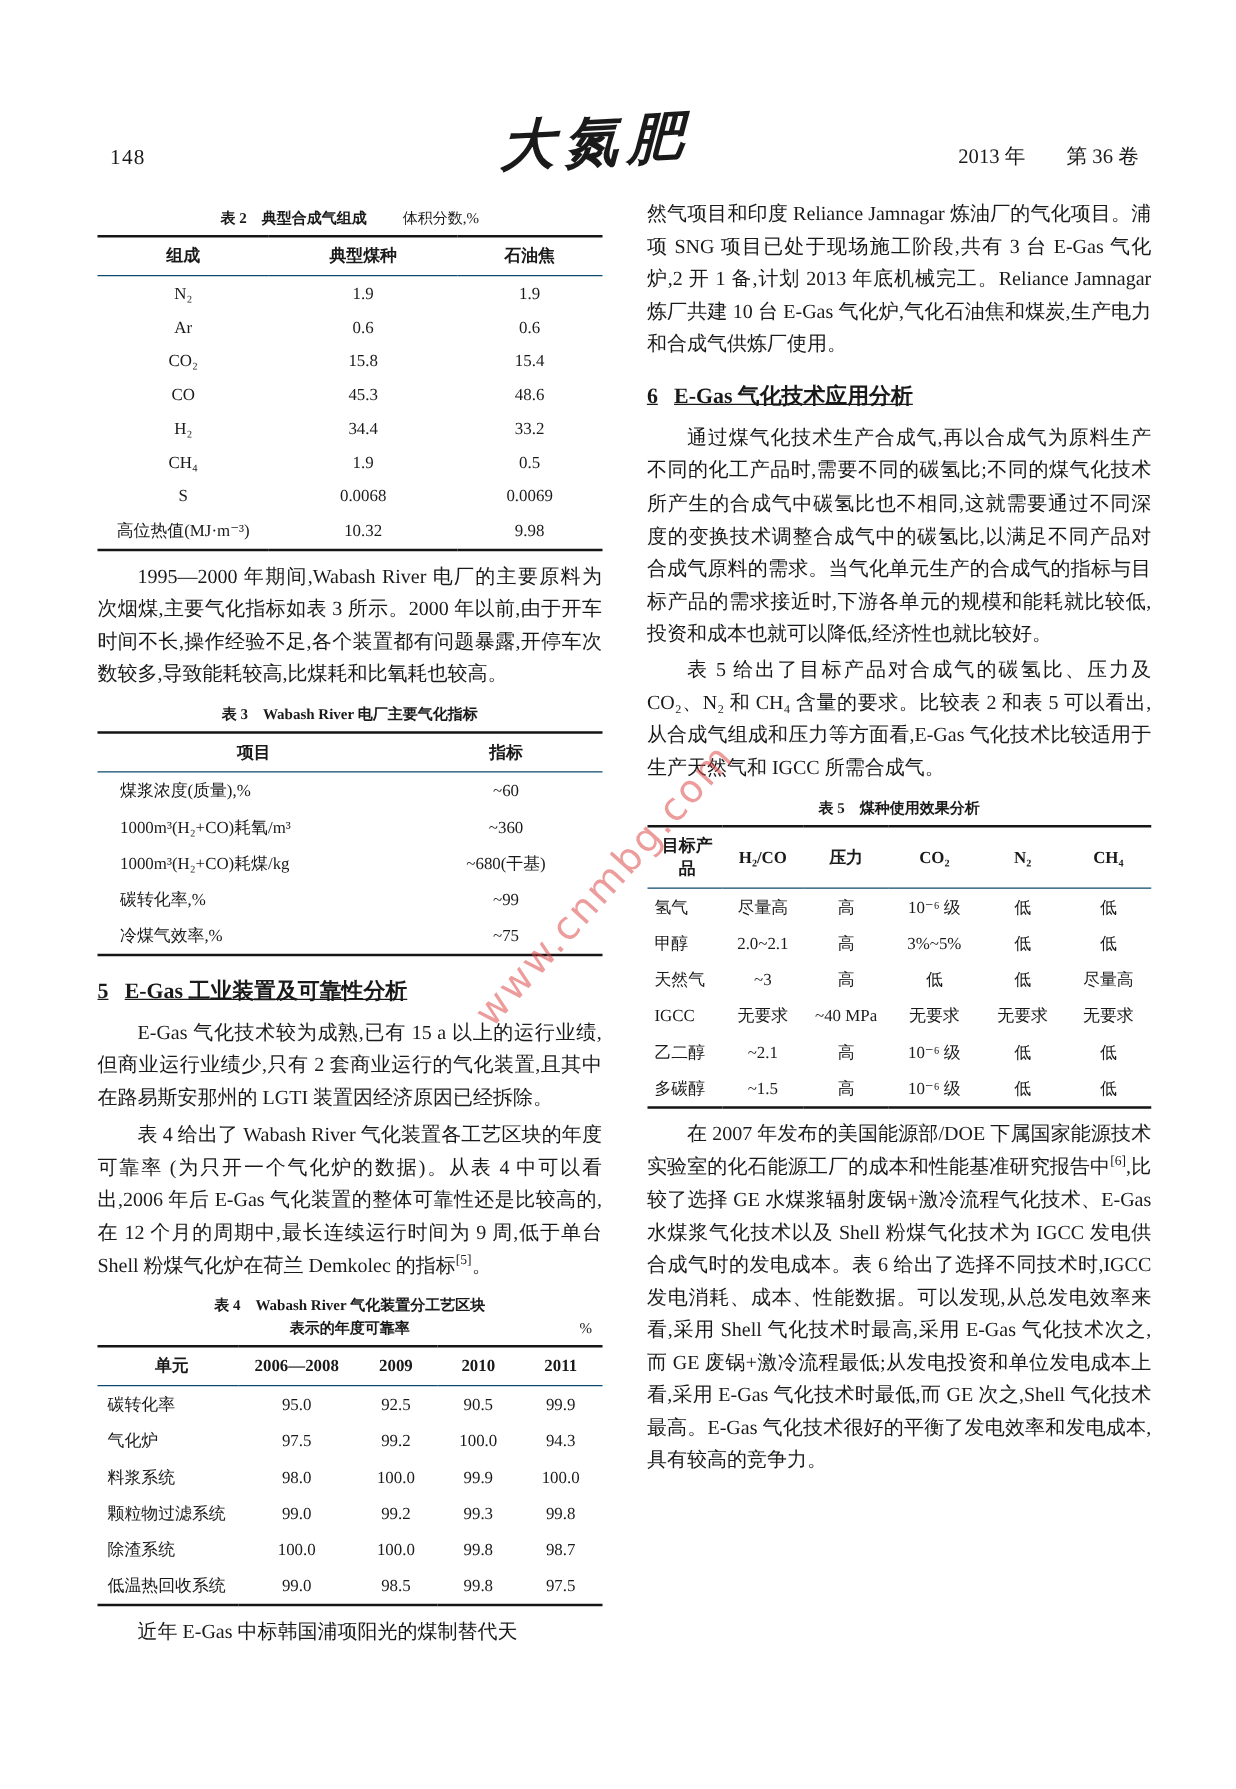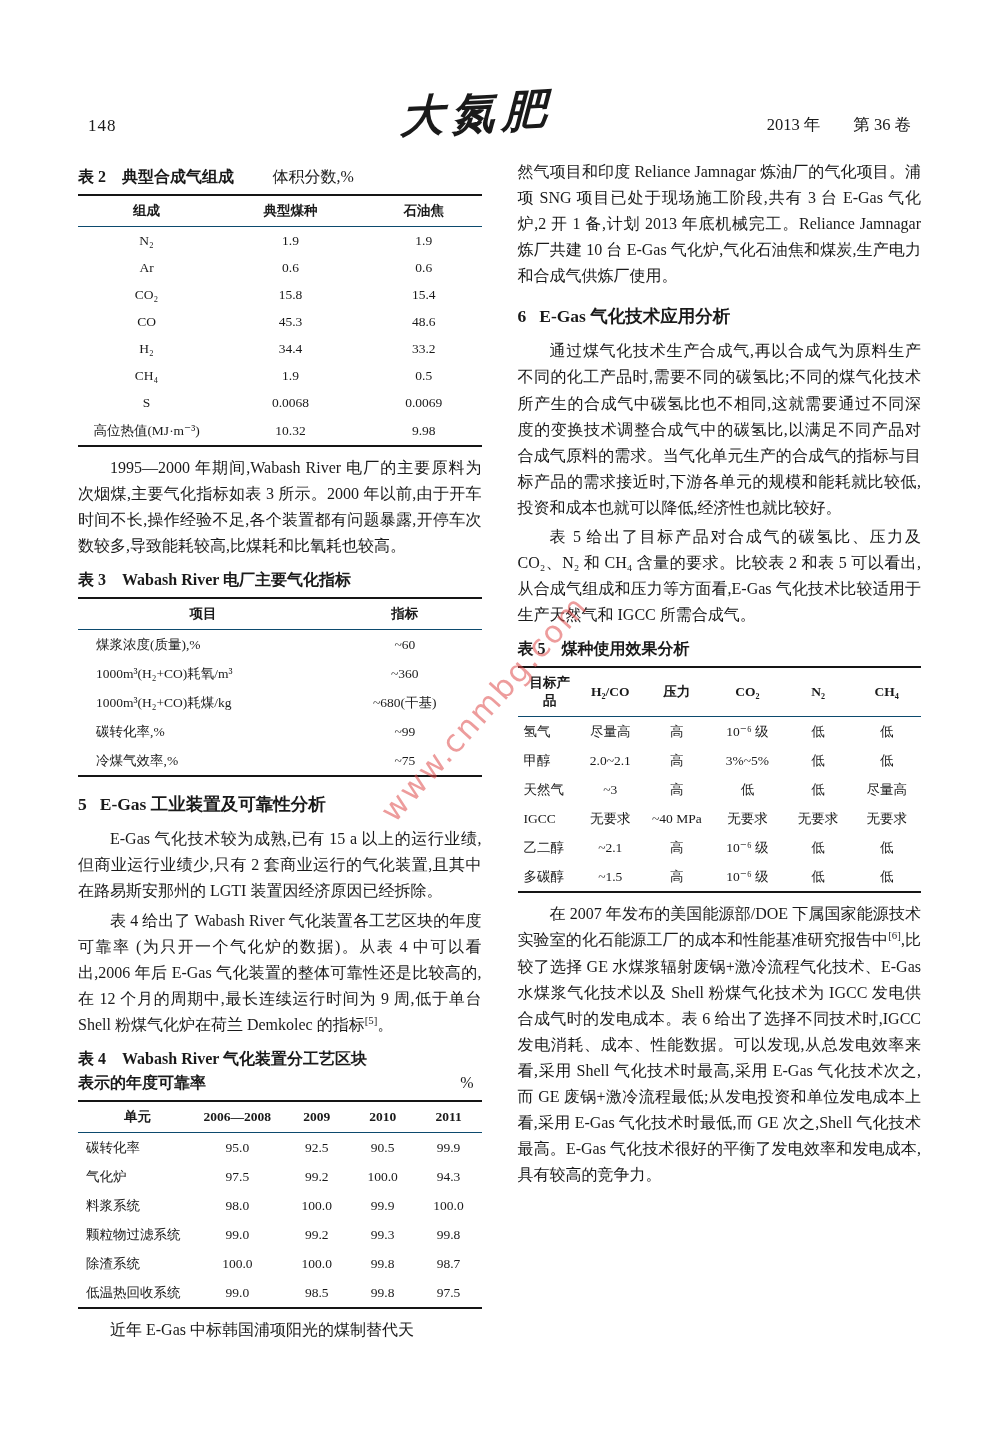--- a/index.html
+++ b/index.html
@@ -23,25 +23,25 @@
   .issue-info { font-size: 16.5px; }
 
   
   .columns { display: flex; gap: 36px; margin-top: 20px; }
   .col { flex: 1; min-width: 0; }
 
   
   .para { font-size: 16px; line-height: 1.63; text-align: justify; text-indent: 2em; margin: 3px 0; }
   .para.no-indent { text-indent: 0; }
   sup.ref { font-size: 0.68em; }
-  .section-heading { font-size: 17.5px; font-weight: bold; margin: 15px 0 10px; }
+  .section-heading { font-size: 17.5px; font-weight: bold; margin: 15px 0 10px; text-decoration: underline; }
   .section-heading .sec-num { margin-right: 13px; }
 
   
-  .tcap { font-size: 16px; margin: 9px 0 5px; line-height: 1.5; }
+  .tcap { font-size: 12px; text-align: center; margin: 9px 0 5px; line-height: 1.5; }
   .cap-bold { font-weight: bold; }
   .cap-unit { margin-left: 2.4em; font-weight: normal; }
   .cap-line2 { position: relative; }
   .cap-unit-right { position: absolute; right: 8px; top: 0; font-weight: normal; }
 
   
   table.ptable {
     width: 100%; border-collapse: collapse; font-size: 13.5px;
     border-top: 2px solid #151515; border-bottom: 2px solid #151515;
     margin-bottom: 8px;

